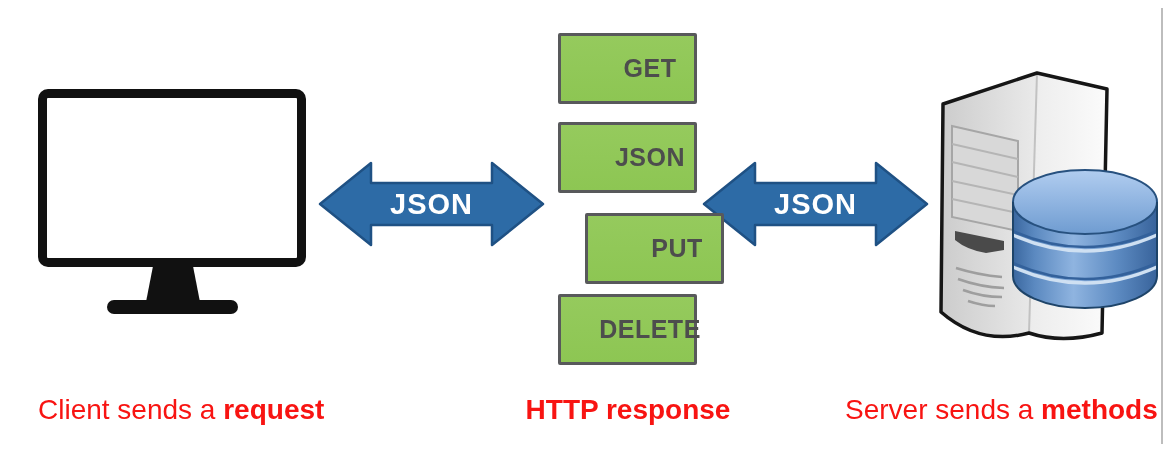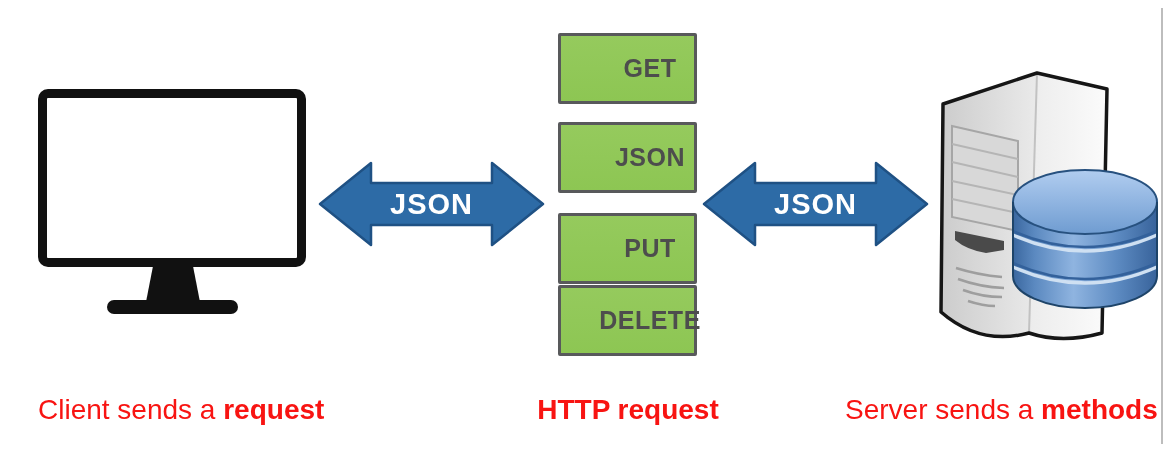--- a/index.html
+++ b/index.html
@@ -35,22 +35,22 @@
   
   .method-box{
     position:absolute;left:558px;width:139px;height:71px;box-sizing:border-box;
     background:linear-gradient(180deg,#95ca5d, var(--method-green,#8dc653));
     border:3px solid var(--method-border,#58595b);border-radius:2px;
     display:flex;align-items:center;justify-content:center;
     color:var(--method-text,#4d4d4d);font-size:25px;font-weight:bold;letter-spacing:.5px;padding-left:45px;
   }
   .method-get{top:33px;}
   .method-post{top:122px;}
-  .method-put{top:213px;}
-  .method-delete{top:285px;}
+  .method-put{top:213px;margin-left:27px;}
+  .method-delete{top:294px;}
   
   .caption{
     position:absolute;top:392px;height:36px;line-height:36px;
     color:var(--caption-red,#f81412);font-size:28px;white-space:nowrap;
   }
   .caption b{font-weight:bold;text-align:center;}
   .caption-client{left:38px;}
   .caption-methods{left:478px;width:300px;text-align:center;font-weight:bold;}
   .caption-server{left:845px;}
   
@@ -144,17 +144,17 @@
     <path d="M 1013 235 Q 1085 267 1157 235" stroke="#cfe0f2" stroke-width="3.5" fill="none"></path>
     <path d="M 1013 263 Q 1085 295 1157 263" stroke="#33619b" stroke-width="2.5" fill="none"></path>
     <path d="M 1013 267 Q 1085 299 1157 267" stroke="#cfe0f2" stroke-width="3.5" fill="none"></path>
     <ellipse cx="1085" cy="202" rx="72" ry="32" fill="url(#gradDbTop)" stroke="#27517f" stroke-width="2"></ellipse>
     <path d="M 1013 202 L 1013 276 A 72 32 0 0 0 1157 276 L 1157 202" fill="none" stroke="#1e4469" stroke-width="2"></path>
   </g>
 </svg>
 
 <div class="caption caption-client"><span>Client sends a </span><b>request</b></div>
 
-<div class="caption caption-methods"><span>HTTP request</span></div>
+<div class="caption caption-methods"><span>HTTP response</span></div>
 
 <div class="caption caption-server"><span>Server sends a </span><b>methods</b></div>
 
 <div class="edge-line"></div>
 
 </body></html>

